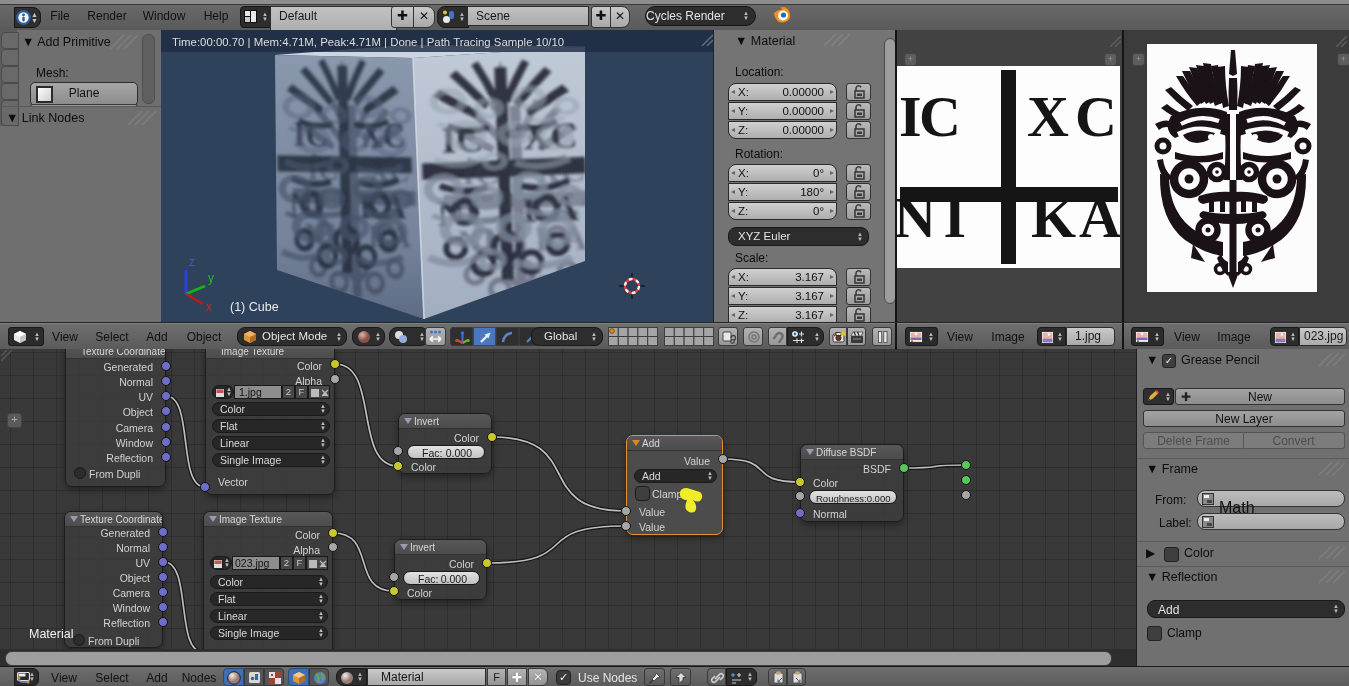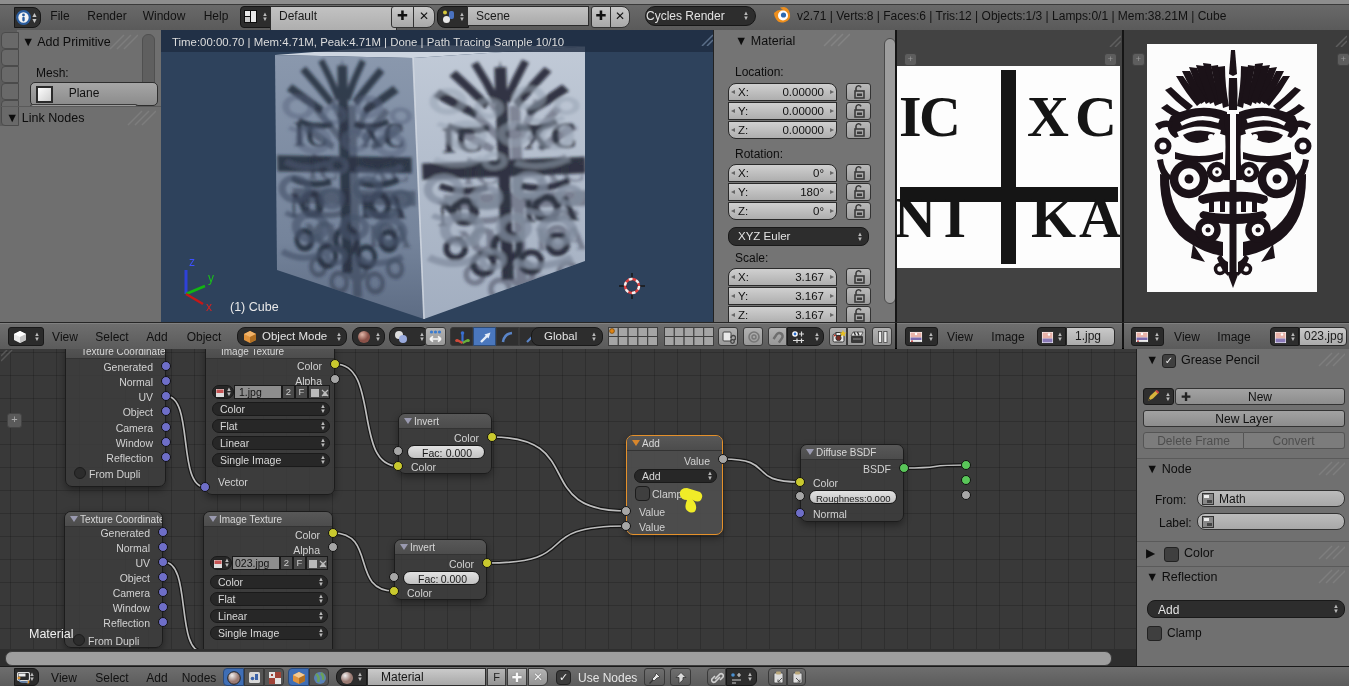--- a/index.html
+++ b/index.html
@@ -86,40 +86,39 @@
           <span>▲</span>
           <span>▼</span>
         </div>
     </div>
 
     <svg class="abs" style="left:772px;top:6px;" width="19" height="19" viewBox="0 0 19 19">
       <path d="M2 7 Q6 3 11 4 L8 1.5 L12 1 Q17 2 18 8 Q19 14 13 16 Q7 18 4 13 Q2 10 2 7 Z" fill="#ef8f1c"></path>
       <circle cx="11" cy="9.5" r="5" fill="#fdfdfd"></circle>
       <circle cx="11.5" cy="9" r="2.6" fill="#2d69b0"></circle>
     </svg>
-    <span class="abs menu" style="left:797px;top:9px;">v2.71 | Verts:8 | Faces:6 | Tris:12 | Objects:1/3 | Lamps:0/1 | Mem:38.21M | Cube</span>
   </div>
 
   <div class="abs" id="toolshelf" style="left:0;top:30px;width:161px;height:293px;background:#6f6f6f;">
 
     <div class="abs" style="left:0;top:0;width:17px;height:96px;background:#5c5c5c;"></div>
     <div class="abs" style="left:1px;top:2px;width:16px;height:15px;background:#696969;border:1px solid #4b4b4b;border-radius:4px 0 0 4px;"></div>
     <div class="abs" style="left:1px;top:19px;width:16px;height:15px;background:#696969;border:1px solid #4b4b4b;border-radius:4px 0 0 4px;"></div>
     <div class="abs" style="left:1px;top:36px;width:16px;height:15px;background:#696969;border:1px solid #4b4b4b;border-radius:4px 0 0 4px;"></div>
     <div class="abs" style="left:1px;top:53px;width:16px;height:15px;background:#696969;border:1px solid #4b4b4b;border-radius:4px 0 0 4px;"></div>
     <div class="abs" style="left:1px;top:70px;width:16px;height:24px;background:#696969;border:1px solid #4b4b4b;border-radius:4px 0 0 4px;"></div>
 
     <span class="abs" style="left:22px;top:5px;color:#0c0c0c;font-size:12.5px;">▼ Add Primitive</span>
     <svg class="abs" style="left:108px;top:3px;" width="30" height="18">
         <path d="M2 16 L16 2 M9 16 L23 2 M16 16 L30 2" stroke="#7d7d7d" stroke-width="1.5"></path>
       </svg>
 
     <div class="abs" style="left:142px;top:4px;width:11px;height:68px;background:#5f5f5f;border:1px solid #505050;border-radius:6px;"></div>
     <span class="abs" style="left:36px;top:36px;color:#0c0c0c;">Mesh:</span>
-    <div class="abs" style="left:30px;top:52px;width:106px;height:22px;background:linear-gradient(#a6a6a6,#8b8b8b);border:1px solid #2e2e2e;border-radius:5px;padding-left:20px;">
+    <div class="abs" style="left:30px;top:52px;width:106px;height:22px;background:linear-gradient(#a6a6a6,#8b8b8b);border:1px solid #2e2e2e;border-radius:5px;">
       <div class="abs" style="left:5px;top:3px;width:13px;height:13px;background:linear-gradient(135deg,#fdfdfd,#cfcfcf);border:2px solid #2a2a2a;"></div>
       <span class="abs" style="left:0;top:3px;width:106px;text-align:center;color:#111;">Plane</span>
     </div>
     <div class="abs" style="left:30px;top:74px;width:106px;height:2px;background:#9b9b9b;border:1px solid #3a3a3a;border-bottom:none;border-radius:4px 4px 0 0;"></div>
 
     <div class="abs" style="left:0;top:76px;width:161px;height:1px;background:#5a5a5a;"></div>
     <span class="abs" style="left:6px;top:81px;color:#0c0c0c;font-size:12.5px;">▼ Link Nodes</span>
     <svg class="abs" style="left:126px;top:79px;" width="30" height="18">
         <path d="M2 16 L16 2 M9 16 L23 2 M16 16 L30 2" stroke="#7d7d7d" stroke-width="1.5"></path>
       </svg>
@@ -928,32 +927,32 @@
     <div class="abs" style="left:6px;top:61px;width:202px;height:17px;background:linear-gradient(#a2a2a2,#8d8d8d);border:1px solid #333;border-radius:3px;box-sizing:border-box;">
       <span class="abs" style="left:0;top:1px;width:200px;text-align:center;color:#111;font-size:12px;">New Layer</span>
     </div>
     <div class="abs" style="left:6px;top:83px;width:101px;height:17px;background:#7c7c7c;border:1px solid #555;border-radius:3px 0 0 3px;box-sizing:border-box;">
       <span class="abs" style="left:0;top:1px;width:99px;text-align:center;color:#4e4e4e;font-size:12px;">Delete Frame</span>
     </div>
     <div class="abs" style="left:107px;top:83px;width:101px;height:17px;background:#7c7c7c;border:1px solid #555;border-left:none;border-radius:0 3px 3px 0;box-sizing:border-box;">
       <span class="abs" style="left:0;top:1px;width:99px;text-align:center;color:#4e4e4e;font-size:12px;">Convert</span>
     </div>
     <div class="abs" style="left:0;top:109px;width:213px;height:1px;background:#5a5a5a;"></div>
-    <span class="plab" style="left:9px;top:113px;font-size:12.5px;">▼ Node</span>
+    <span class="plab" style="left:9px;top:113px;font-size:12.5px;">▼ Frame</span>
     <svg class="abs" style="left:178px;top:111px;" width="30" height="17">
         <path d="M4 15 L17 2 M11 15 L24 2 M18 15 L31 2" stroke="#7e7e7e" stroke-width="1.5"></path>
       </svg>
     <span class="plab" style="left:18px;top:144px;">From:</span>
     <div class="abs" style="left:60px;top:141px;width:148px;height:17px;background:linear-gradient(#bcbcbc,#a8a8a8);border:1px solid #333;border-radius:8px;box-sizing:border-box;">
       <svg class="abs" style="left:4px;top:2px;" width="12" height="12">
           <rect x="0.5" y="0.5" width="11" height="11" fill="#888" stroke="#333"></rect>
           <rect x="2" y="2" width="5" height="3" fill="#eee"></rect>
           <rect x="5" y="7" width="5" height="3" fill="#444"></rect>
         </svg>
-      <span class="abs" style="left:21px;top:1px;color:#111;font-size:12px;text-align:center;">Math</span>
+      <span class="abs" style="left:21px;top:8px;color:#111;font-size:16px;text-align:center;">Math</span>
     </div>
     <span class="plab" style="left:22px;top:167px;">Label:</span>
     <div class="abs" style="left:60px;top:164px;width:148px;height:17px;background:linear-gradient(#bcbcbc,#a8a8a8);border:1px solid #333;border-radius:8px;box-sizing:border-box;">
       <svg class="abs" style="left:4px;top:2px;" width="12" height="12">
           <rect x="0.5" y="0.5" width="11" height="11" fill="#888" stroke="#333"></rect>
           <rect x="2" y="2" width="5" height="3" fill="#eee"></rect>
           <rect x="5" y="7" width="5" height="3" fill="#444"></rect>
         </svg>
     </div>
     <div class="abs" style="left:0;top:192px;width:213px;height:1px;background:#5a5a5a;"></div>

